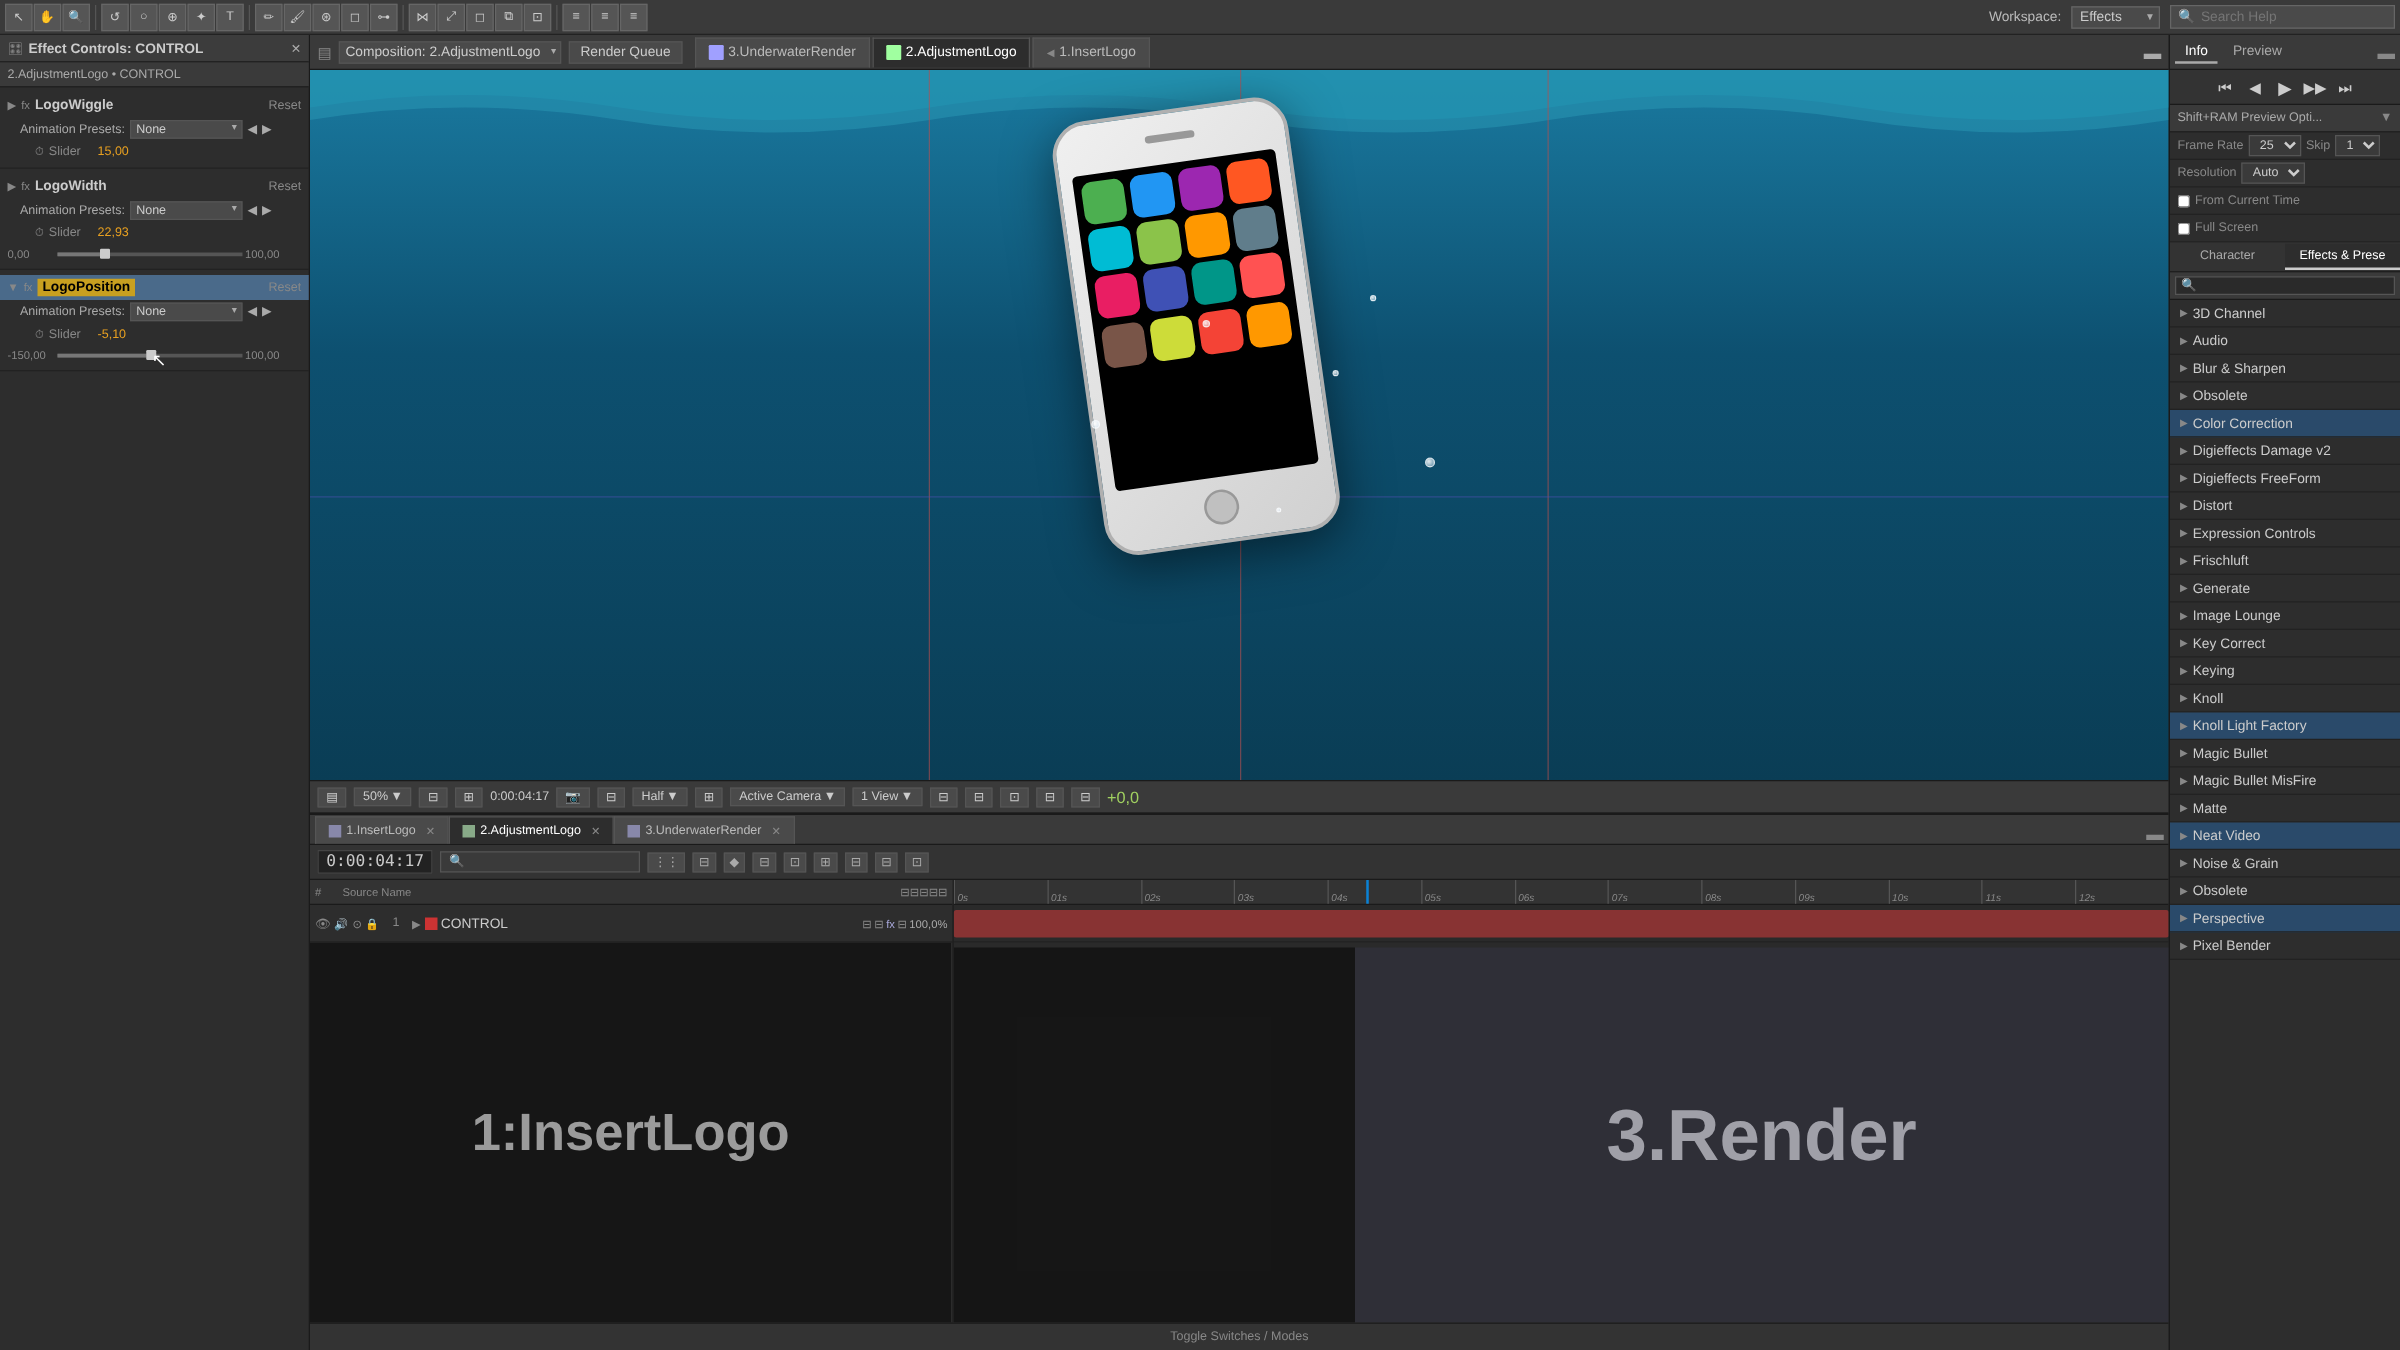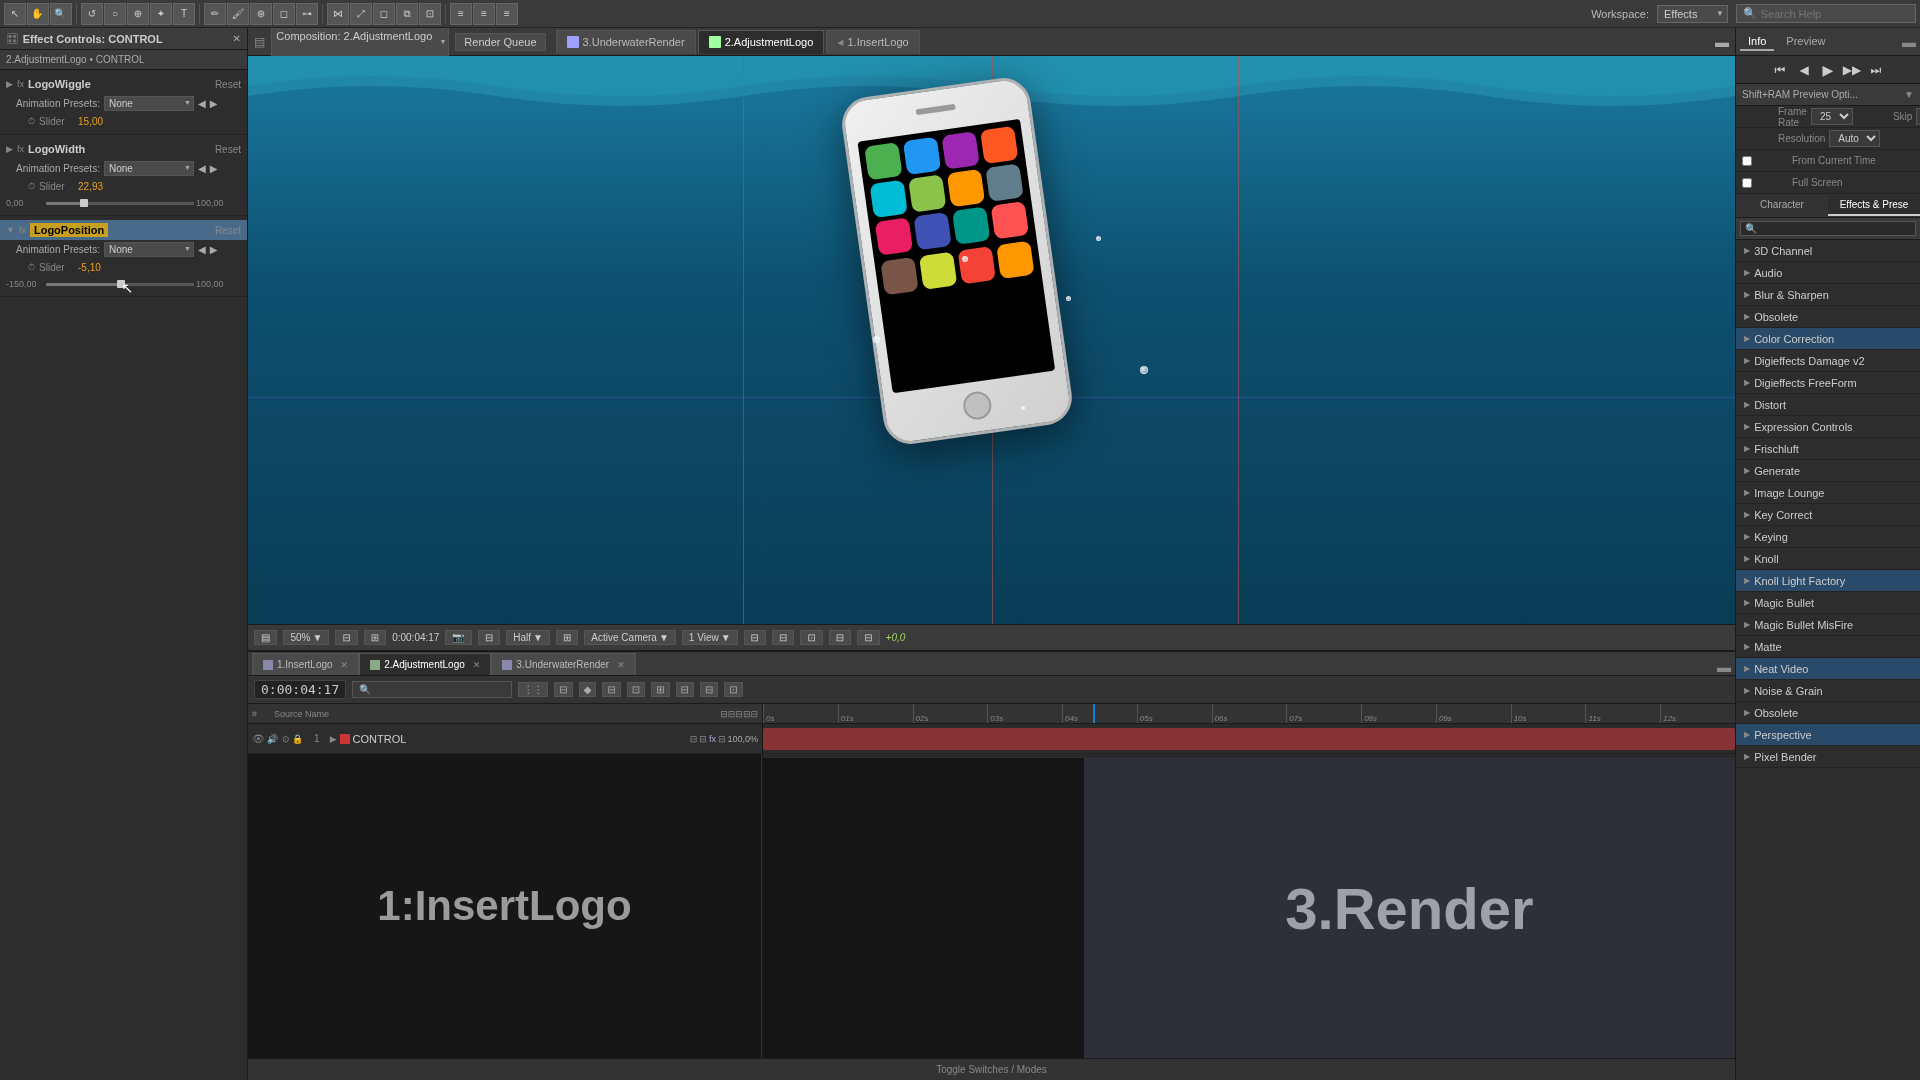--- a/index.html
+++ b/index.html
@@ -273,21 +273,21 @@
       align-items: center;
       padding: 0 6px;
       gap: 6px;
       flex-shrink: 0;
     }
     .comp-name-dropdown {
       background: #4a4a4a;
       border: 1px solid #555;
       color: #ccc;
       font-size: 11px;
-      padding: 2px 16px 14px 4px;
+      padding: 2px 16px 2px 4px;
       appearance: none;
       cursor: pointer;
     }
     .comp-dropdown-wrap { position: relative; display: flex; align-items: center; }
     .comp-dropdown-wrap::after { content: '▼'; font-size: 7px; position: absolute; right: 3px; color: #aaa; pointer-events: none; }
 
     .render-queue-btn {
       background: #4a4a4a;
       border: 1px solid #555;
       color: #ccc;
@@ -393,21 +393,21 @@
       color: #ccc;
       font-size: 10px;
       padding: 1px 6px;
       cursor: pointer;
       display: flex; align-items: center; gap: 2px;
     }
     .ctrl-dropdown {
       display: flex; align-items: center; gap: 1px;
     }
     .ctrl-val { color: #ccc; font-size: 10px; }
-    .ctrl-coords { color: #a0d060; font-size: 10px; font-style: italic; }
+    .ctrl-coords { color: #a0d060; font-size: 13px; }
 
     
     .timeline-area {
       height: 430px;
       background: #2d2d2d;
       border-top: 2px solid #1a1a1a;
       display: flex;
       flex-direction: column;
       flex-shrink: 0;
     }
@@ -667,21 +667,21 @@
 
     .rp-settings-row {
       height: 22px;
       display: flex;
       align-items: center;
       padding: 0 6px;
       gap: 4px;
       border-bottom: 1px solid #222;
       font-size: 10px;
     }
-    .rp-settings-label { color: #888; margin-left: 36px; }
+    .rp-settings-label { color: #888; }
     .rp-settings-val {
       color: #ccc;
       background: #3a3a3a;
       border: 1px solid #555;
       padding: 1px 4px;
       font-size: 10px;
       cursor: pointer;
     }
     .rp-checkbox { width: 10px; height: 10px; cursor: pointer; }
 

